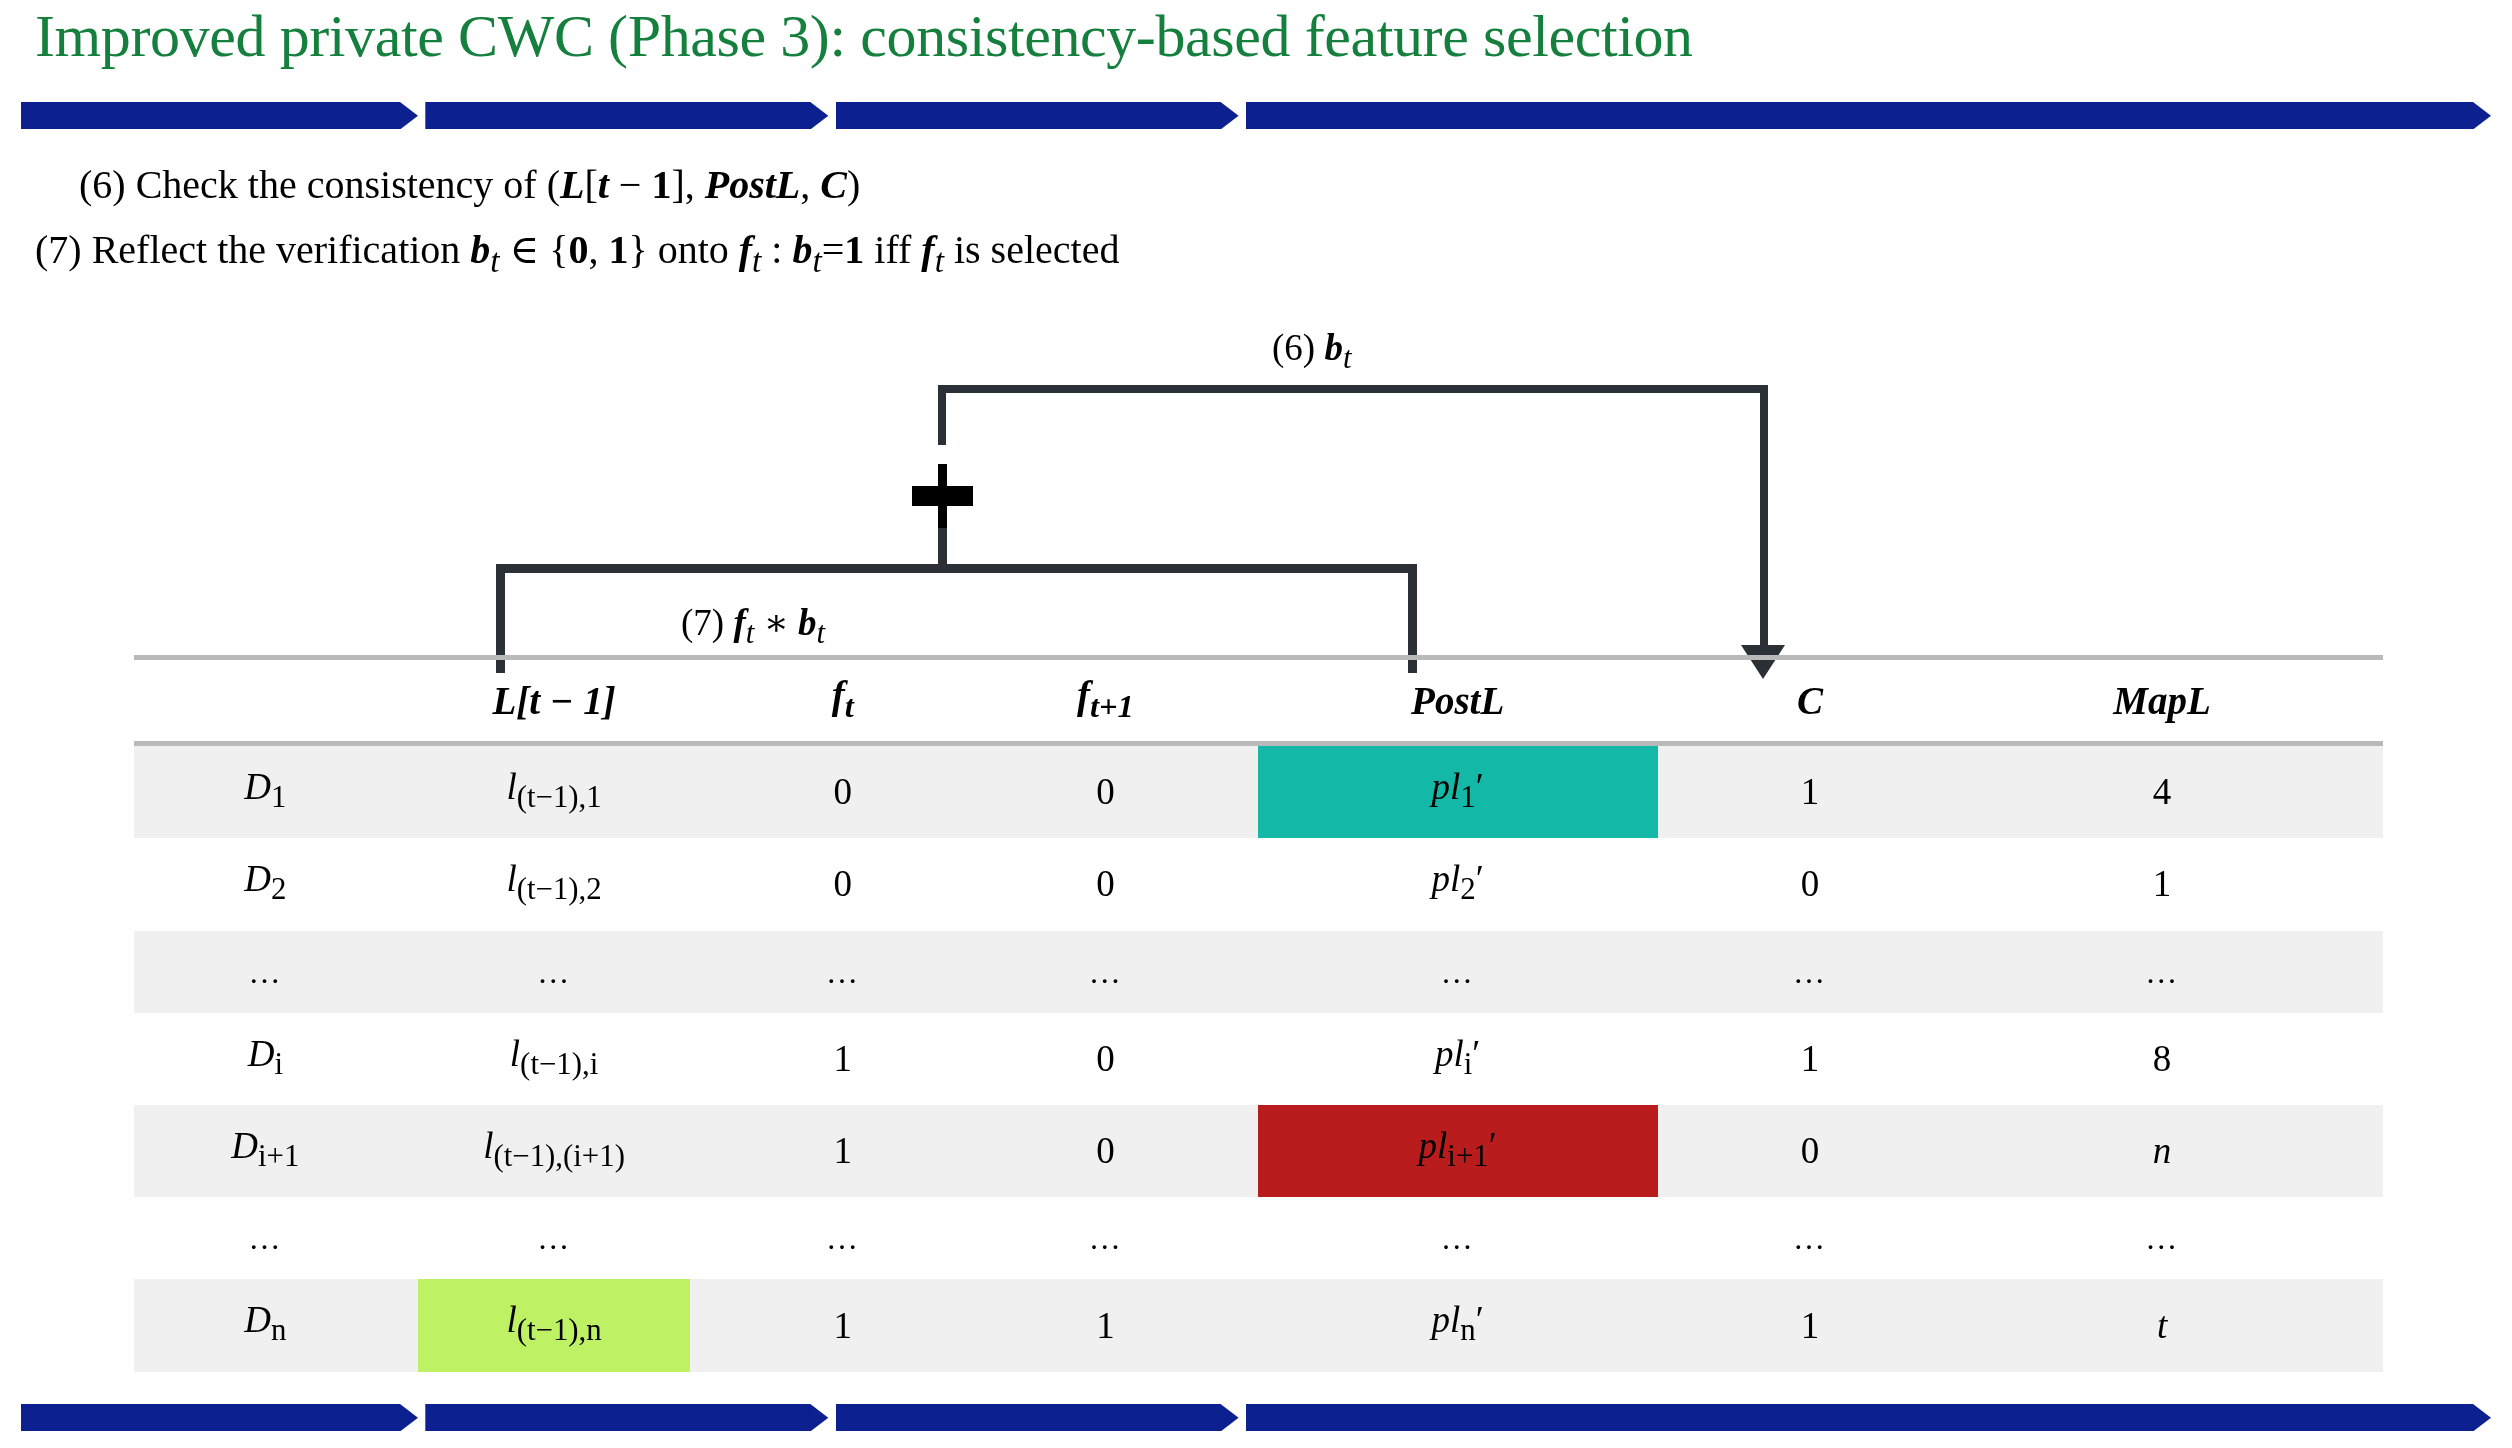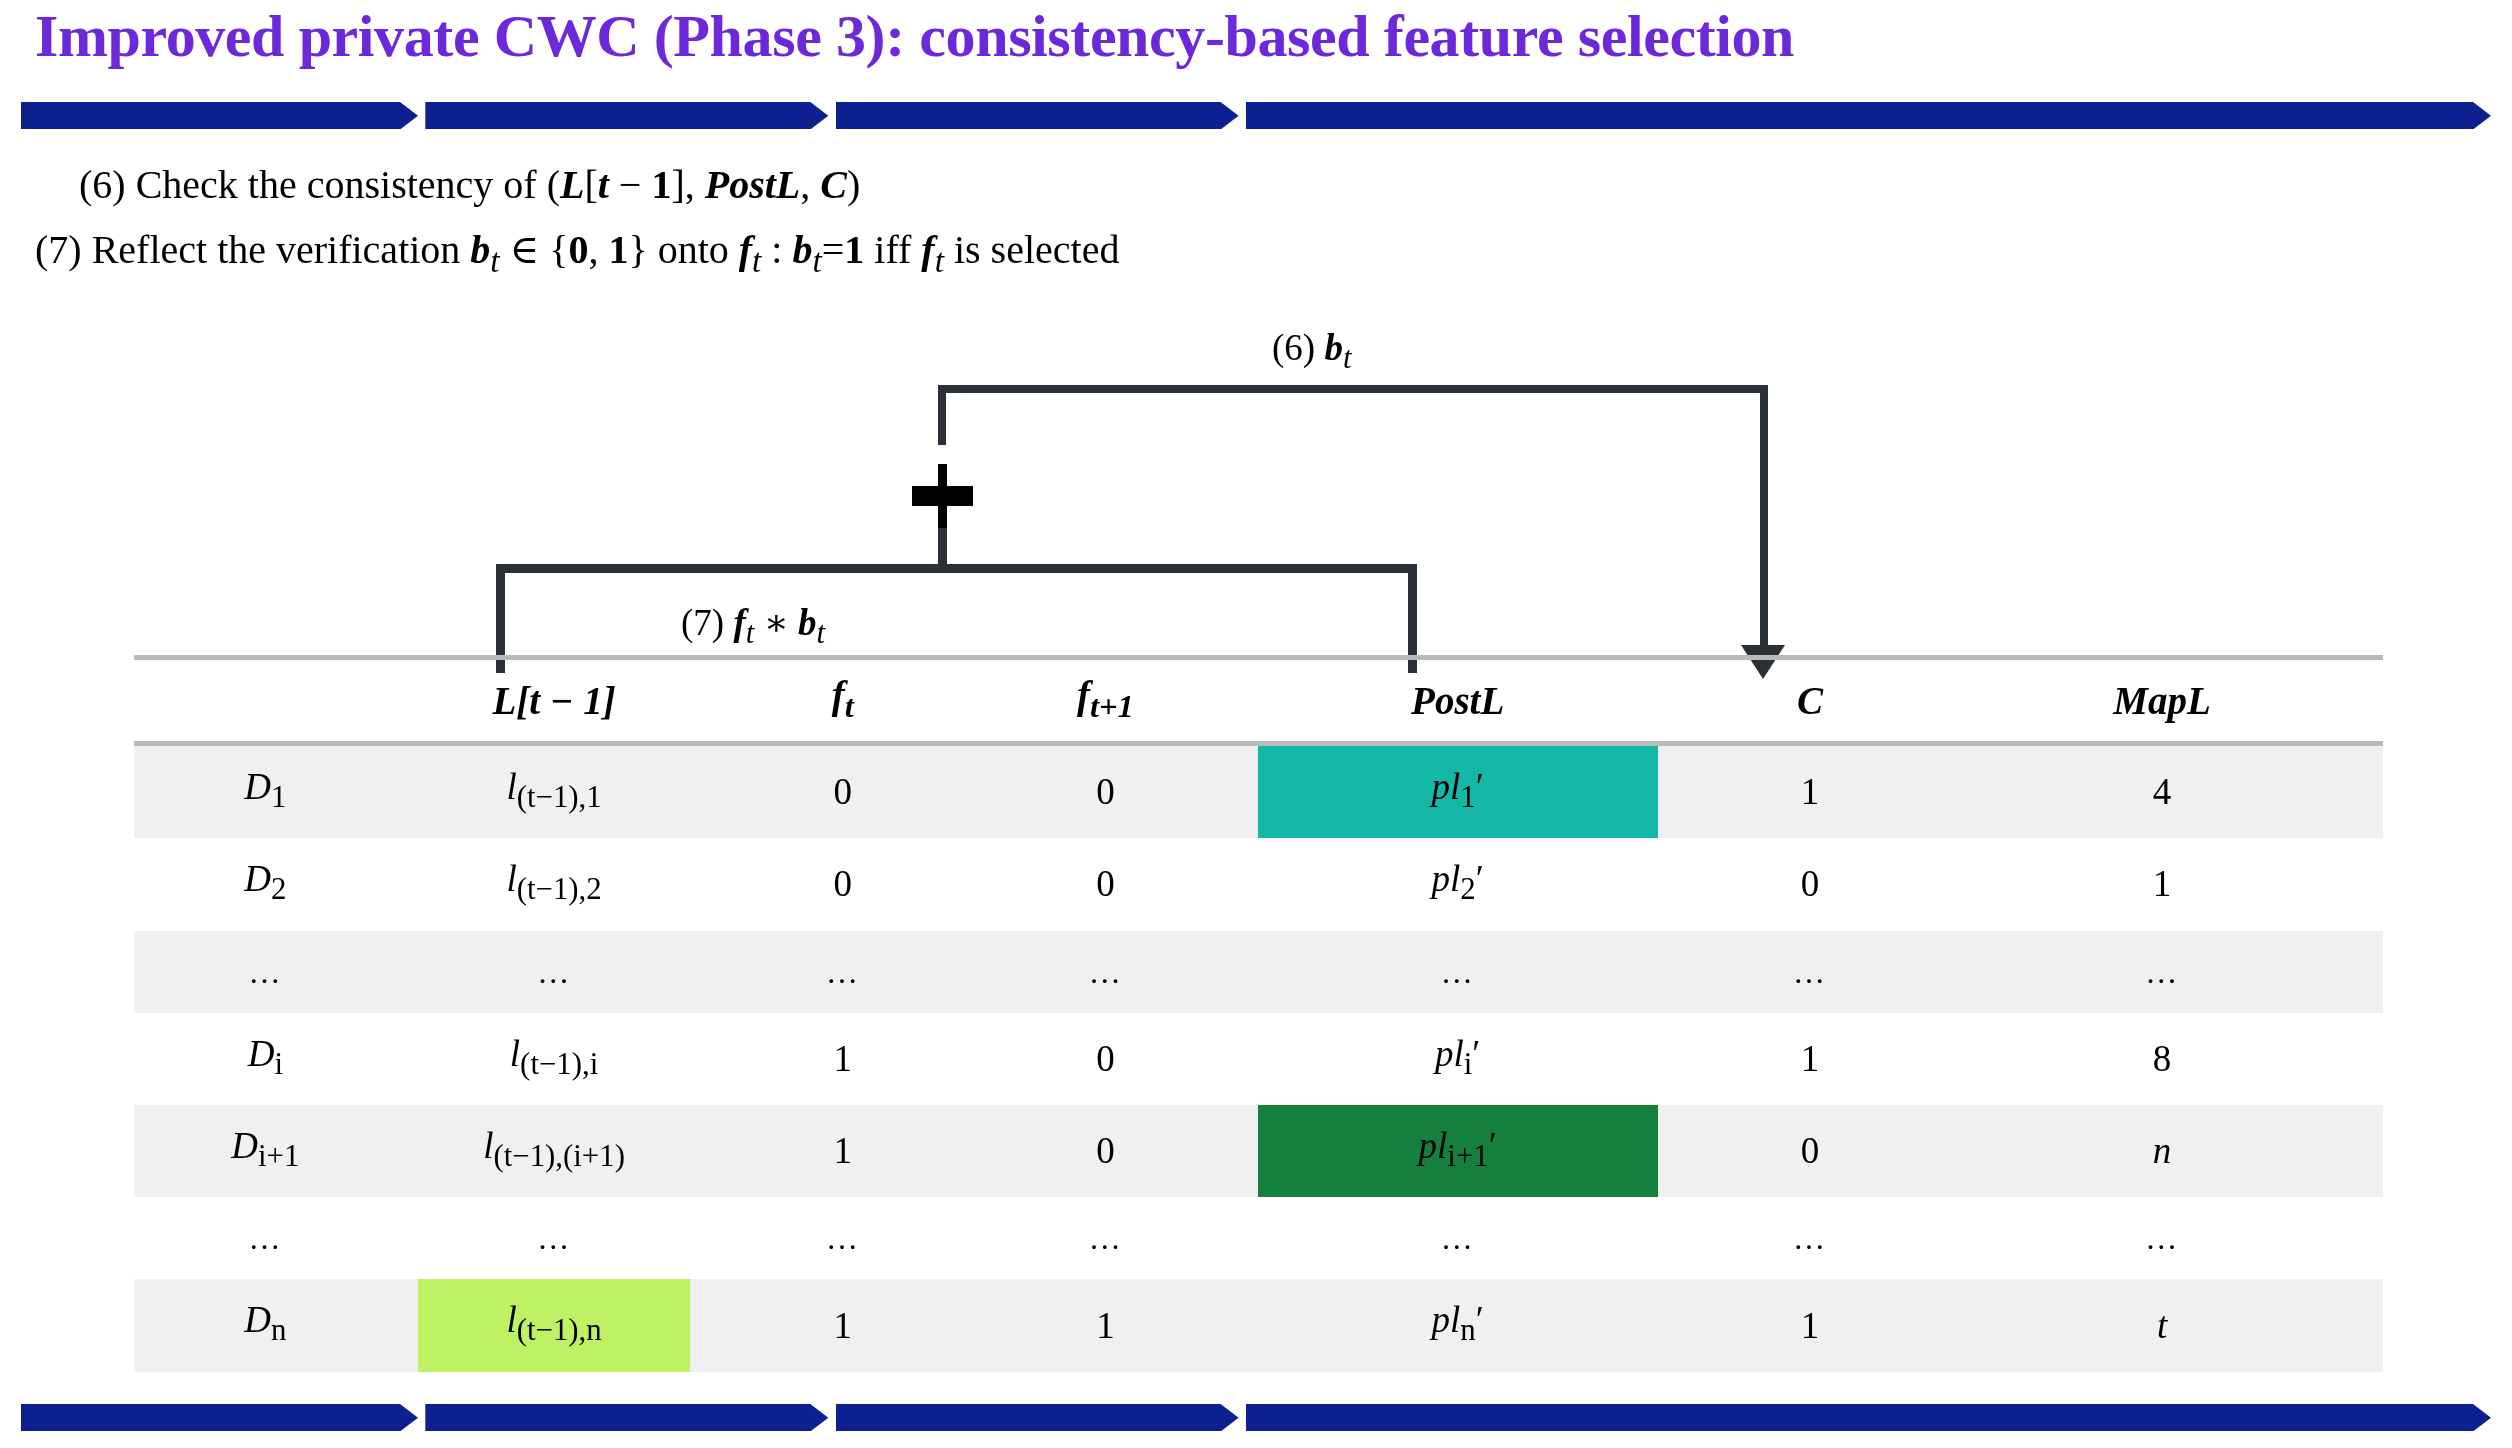--- a/index.html
+++ b/index.html
@@ -18,23 +18,22 @@
 
   
   #slide-title {
     position: absolute;
     left: 35px;
     top: 6.4px;
     width: 2451px;
     font-size: 60px;
     line-height: 1.0;
     letter-spacing: -0.4px;
-    color: #6d28d9;
-    white-space: nowrap;
-    font-weight: bold;
+    color: #15803d;
+    white-space: nowrap;
   }
 
   
   .chevron-rule {
     position: absolute;
     left: 21px;
     width: 2470px;
     height: 27.4px;
     display: flex;
   }
@@ -321,21 +320,21 @@
         <td>
           <span class="inner" style="background: rgb(240, 240, 240);"><i>l</i><sub>(t−1),(i+1)</sub></span>
         </td>
         <td>
           <span class="inner" style="background: rgb(240, 240, 240);">1</span>
         </td>
         <td>
           <span class="inner" style="background: rgb(240, 240, 240);">0</span>
         </td>
         <td>
-          <span class="inner" style="background: #15803d;"><i>pl</i><sub>i+1</sub>′</span>
+          <span class="inner" style="background: #b91c1c;"><i>pl</i><sub>i+1</sub>′</span>
         </td>
         <td>
           <span class="inner" style="background: rgb(240, 240, 240);">0</span>
         </td>
         <td>
           <span class="inner" style="background: rgb(240, 240, 240);"><i>n</i></span>
         </td>
       </tr>
       <tr>
         <td>

